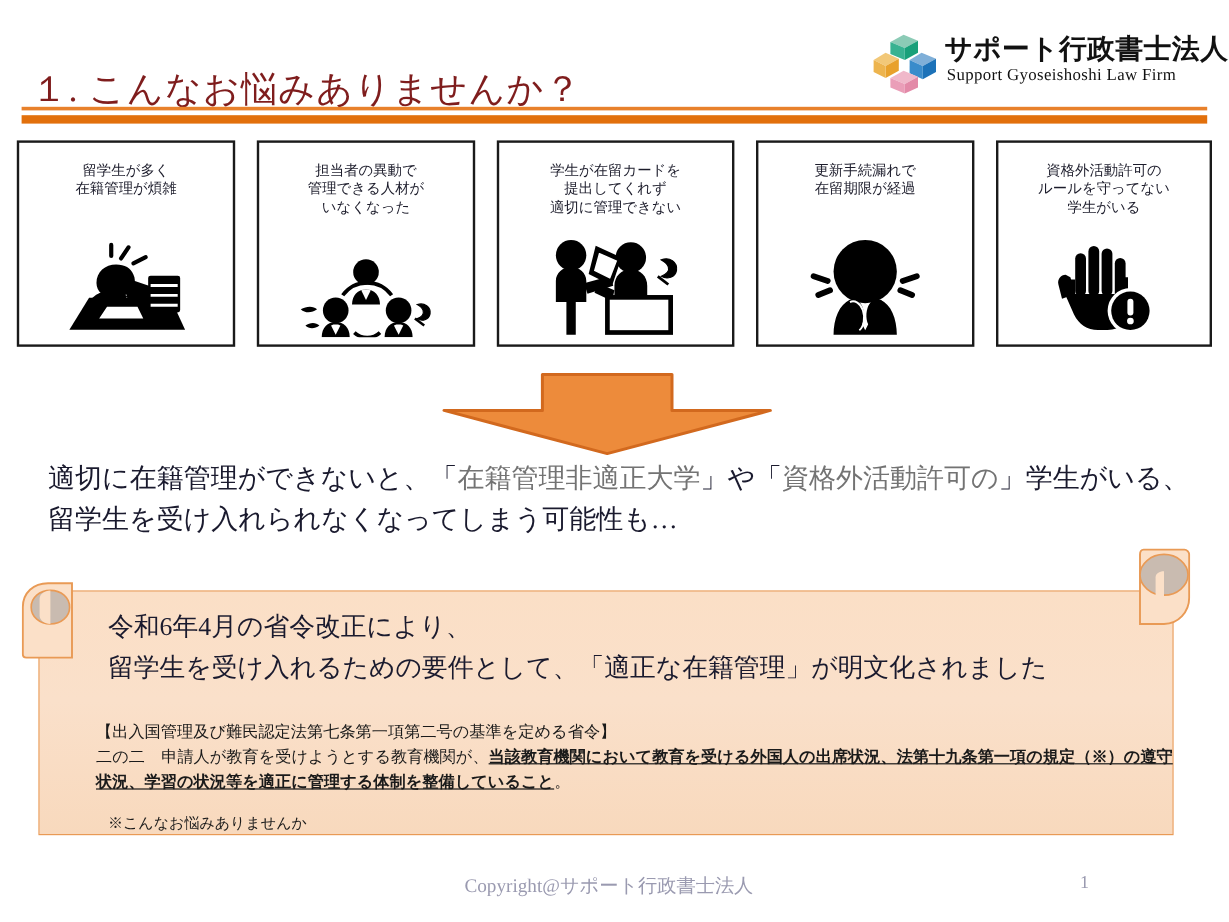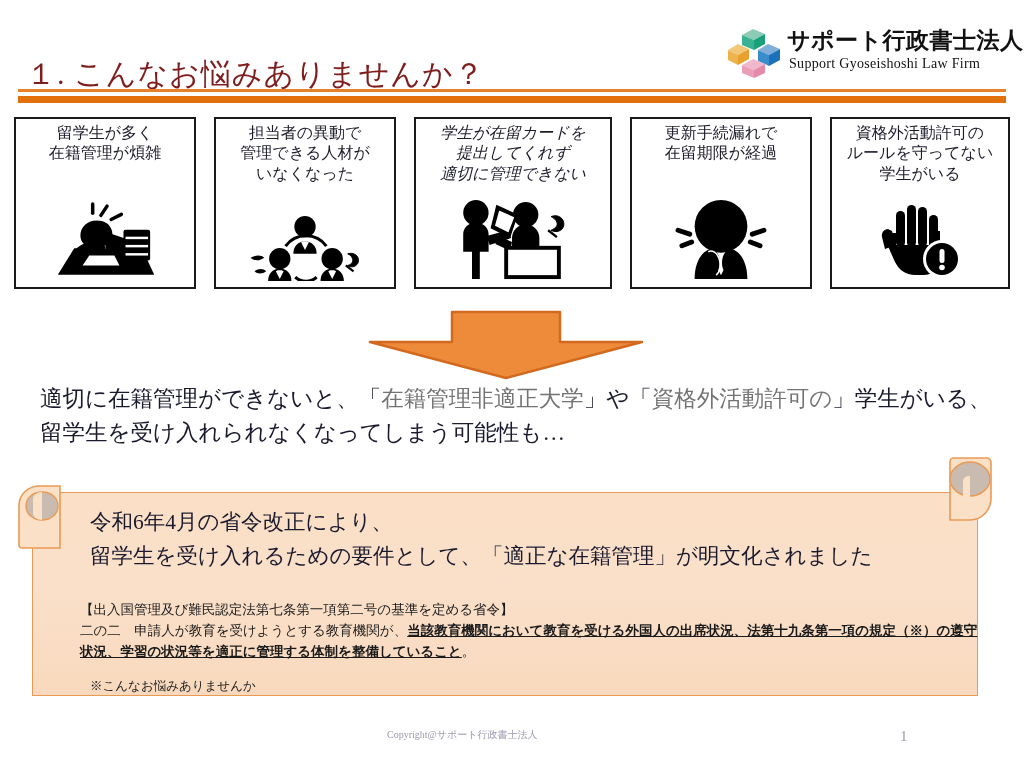--- a/index.html
+++ b/index.html
@@ -75,22 +75,22 @@
     top: 0;
     height: 172px;
     border: 2px solid #1a1a1a;
     background: #ffffff;
     box-sizing: border-box;
     display: flex;
     flex-direction: column;
     align-items: center;
   }
   .pbox-text {
-    margin-top: 4px;
-    font-size: 16px;
+    margin-top: 16px;
+    font-size: 12px;
     line-height: 1.28;
     text-align: center;
     color: #1c1c2b;
     white-space: pre-line;
     padding: 0 4px;
   }
   .pbox-icon {
     position: absolute;
     bottom: 6px;
     left: 0; right: 0;
@@ -167,21 +167,21 @@
     position: absolute;
     left: 72px; top: 210px;
     font-size: 12.5px;
     color: #1a1a1a;
   }
 
   
   .footer-copy {
     position: absolute;
     left: 387px; top: 728px;
-    font-size: 10px;
+    font-size: 16px;
     color: #9a9ab0;
   }
   .footer-page {
     position: absolute;
     left: 900px; top: 728px;
     font-size: 15px;
     color: #9a9ab0;
   }
 </style>
 </head>
@@ -280,21 +280,21 @@
           <path d="M8 58c4-3 9-3 12 0-4 3-9 3-12 0z"></path>
         </g>
         <g fill="#000000" stroke="#000000" stroke-width="1">
           <path d="M104 40c6-2 12 2 11 8-1 5-7 7-11 4 4-1 6-4 5-7-1-3-3-4-5-5z"></path>
           <path d="M102 52l8 6" stroke-width="2.2"></path>
         </g>
       </svg>
     </div>
   </div>
 
-  <div class="pbox" style="left:400px; width:198px;font-style:italic;">
+  <div class="pbox" style="left:400px; width:198px;">
     <div class="pbox-text">学生が在留カードを
 提出してくれず
 適切に管理できない</div>
     <div class="pbox-icon">
       <svg viewBox="0 0 130 84" width="128" height="82">
         <g fill="#000000">
           <circle cx="27" cy="14" r="13"></circle>
           <path d="M14 36c0-7 6-12 13-12s13 5 13 12v18h-9v28h-8V54h-9z"></path>
           <path d="M38 38l22-6 3 8-22 7z"></path>
           <circle cx="78" cy="16" r="13"></circle>

